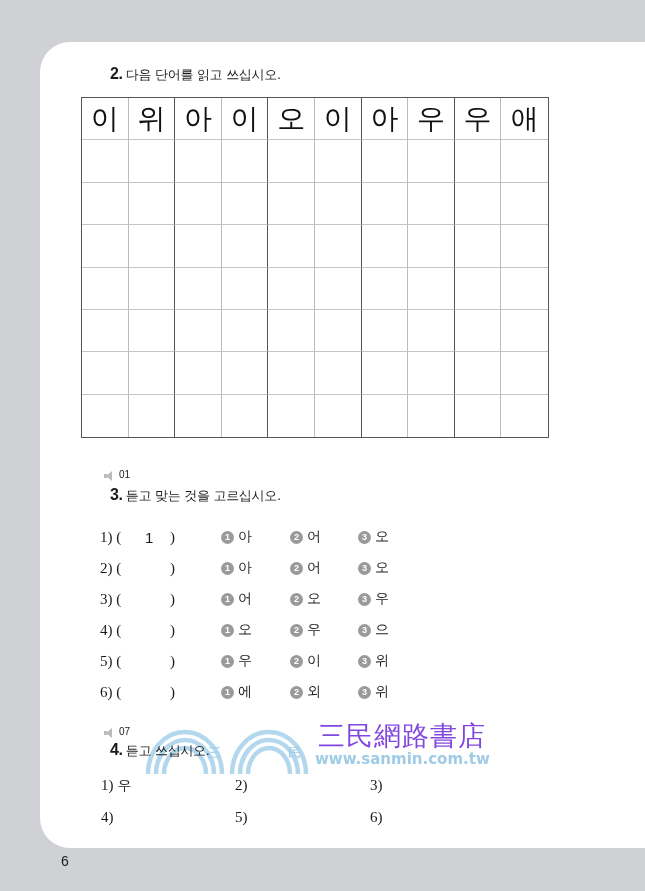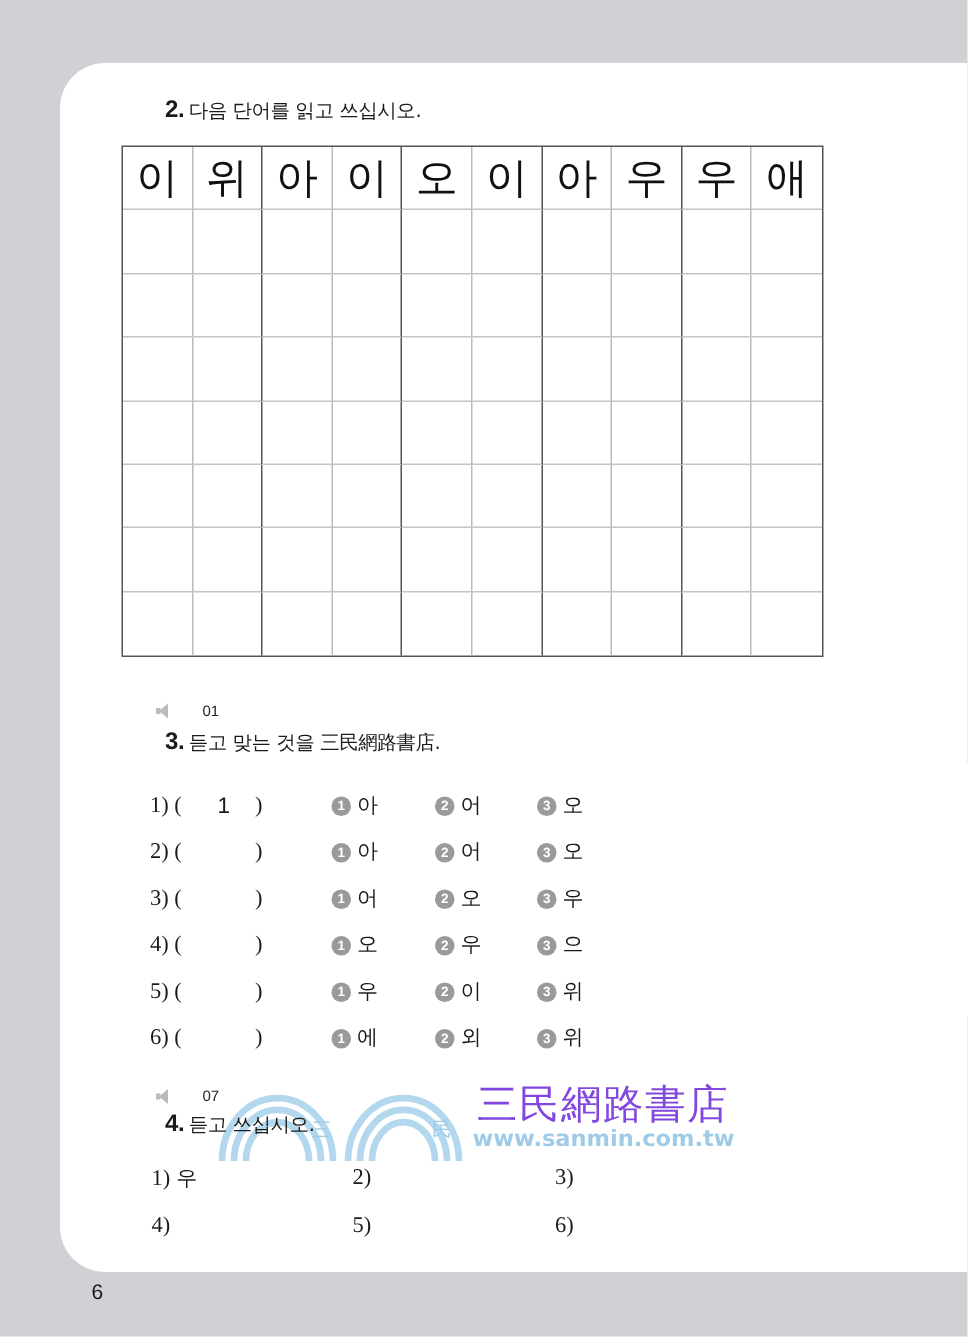--- a/index.html
+++ b/index.html
@@ -29,21 +29,21 @@
     border-right:1px solid #bbb; border-bottom:1px solid #c4c4c4;
     display:flex; align-items:center; justify-content:center;
     font-size:28px; color:#111;
     font-family:"DejaVu Sans", sans-serif; font-weight:200;
     box-sizing:border-box;
   }
   .cell.word-end { border-right:1.5px solid #555; }
   .cell.col-last { border-right:none; }
   .cell.row-last { border-bottom:none; }
   .audio {
-    position:absolute; left:104px; font-size:10px; display:flex; align-items:flex-start; gap:22px;
+    position:absolute; left:104px; font-size:10px; display:flex; align-items:flex-end; gap:6px;
     font-family:"Liberation Sans", sans-serif; color:#222;
   }
   .speaker { width:9px; height:9px; position:relative; }
   .speaker::before { content:""; position:absolute; left:0; top:3px; width:3px; height:4px; background:#bbb; }
   .speaker::after { content:""; position:absolute; left:2px; top:0; border-right:6px solid #bbb; border-top:5px solid transparent; border-bottom:5px solid transparent; height:0; }
   .q3-row { position:absolute; left:100px; height:20px; font-size:14px; display:flex; align-items:center; }
   .q3-row .label { font-family:"Liberation Serif", serif; font-size:15px; width:120px; position:relative; }
   .q3-row .label .ans { position:absolute; left:45px; font-family:"Liberation Sans", sans-serif; font-size:15px; }
   .q3-row .label .close { position:absolute; left:70px; }
   .opt { position:absolute; display:flex; align-items:center; gap:4px; font-size:14px; }
@@ -150,21 +150,21 @@
     <div class="cell word-end row-last"></div>
     <div class="cell row-last"></div>
     <div class="cell col-last row-last"></div>
   </div>
 
 <div class="audio" style="top:469px;">
   <span class="speaker"></span>
   <span>01</span>
 </div>
 <div class="heading" style="top:486px;">
-  <span class="num">3.</span><span>듣고 맞는 것을 三民網路書店.</span>
+  <span class="num">3.</span><span>듣고 맞는 것을 고르십시오.</span>
 </div>
 <div id="q3-list">
     <div class="q3-row" style="top: 527px;">
       <span class="label"><span>1) (</span><span class="ans">1</span><span class="close">)</span></span>
     </div>
     <div class="opt" style="left: 221px; top: 528px;">
       <span class="circ">1</span>
       <span>아</span>
     </div>
     <div class="opt" style="left: 290px; top: 528px;">

